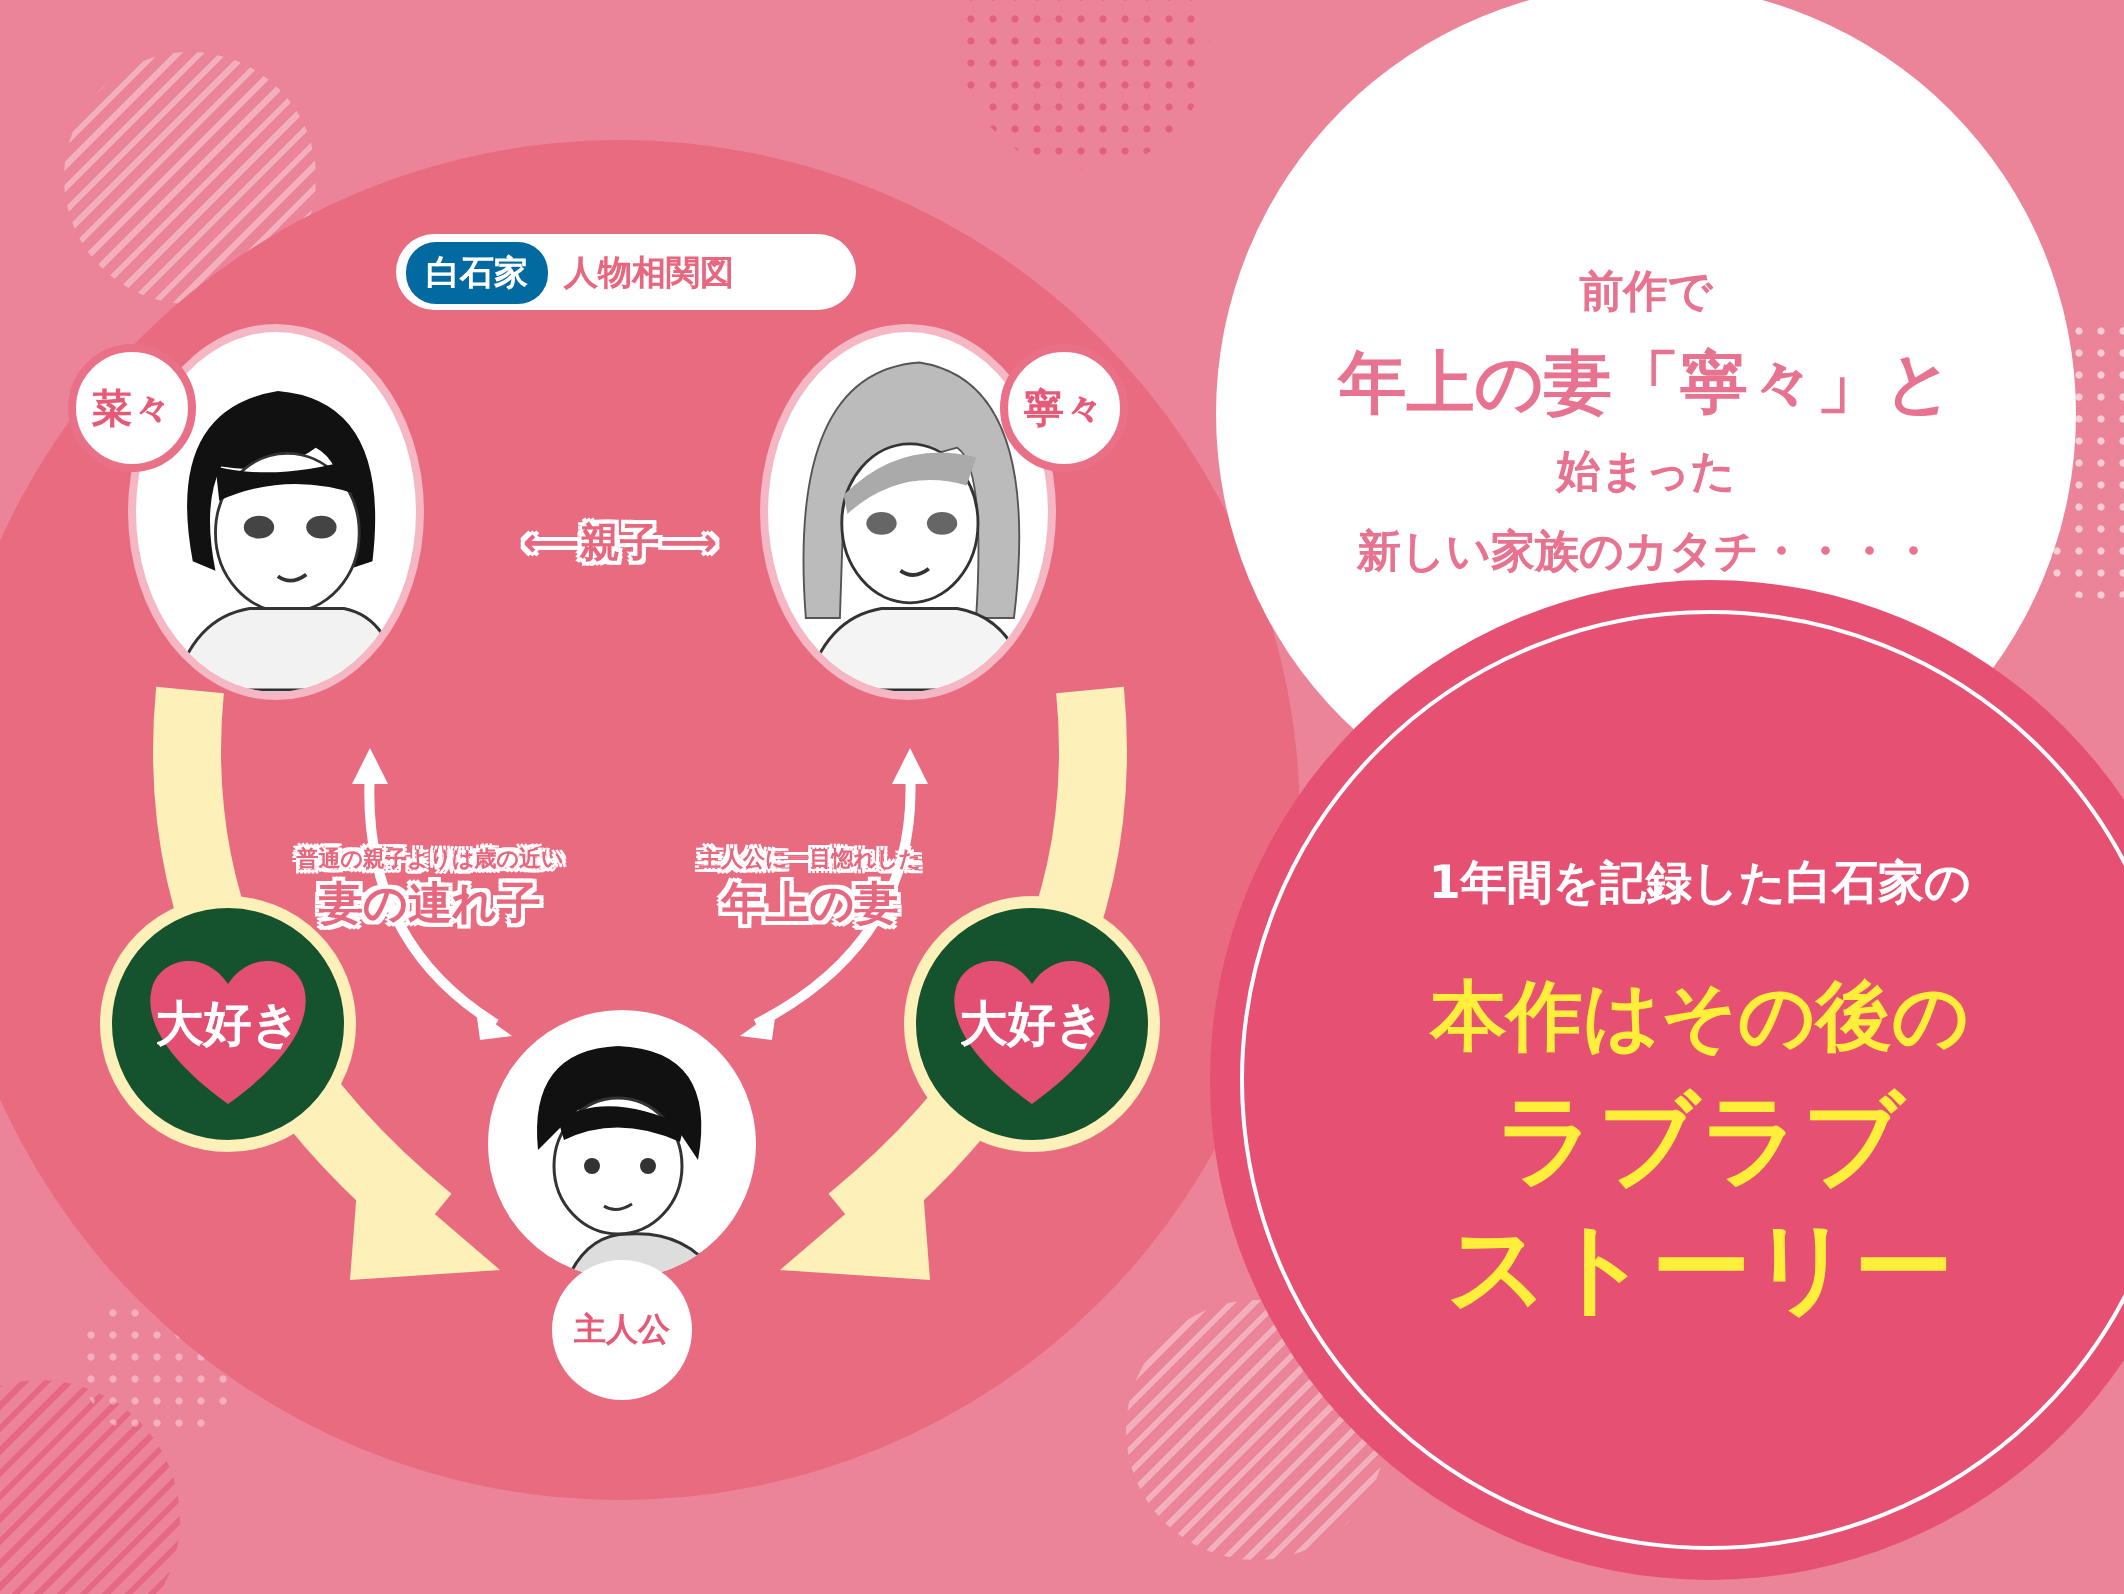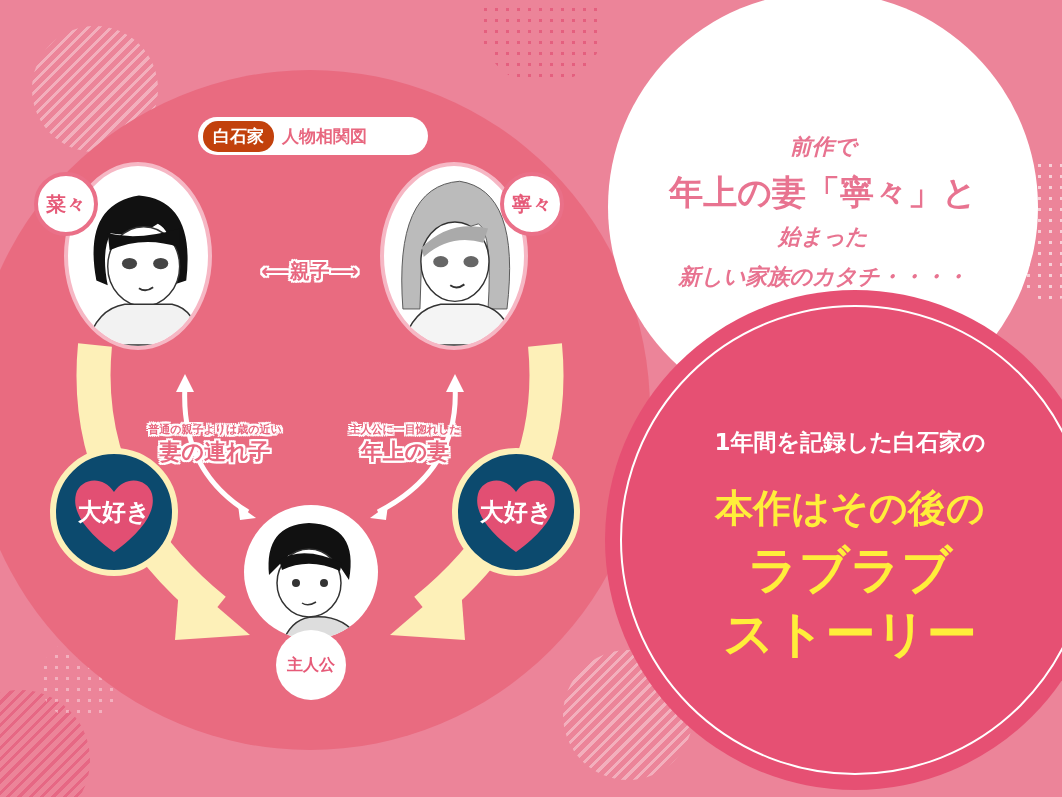--- a/index.html
+++ b/index.html
@@ -49,55 +49,55 @@
       display: flex; align-items: center; justify-content: center;
       font-size: 20px;
       font-family: Liberation Serif, serif;
     }
     .title-pill {
       left: 198px; top: 117px; width: 230px; height: 38px;
       background: #fff; border-radius: 19px;
       display: flex; align-items: center; padding-left: 5px;
     }
     .title-pill .family {
-      background: #c2410c; color: #fff; border-radius: 15px;
+      background: #0369a1; color: #fff; border-radius: 15px;
       padding: 4px 10px; font-size: 17px;
     }
     .title-pill .rel {
       color: #e8677f; font-size: 17px; margin-left: 8px;
     }
     .outline-text {
       color: #e8677f;
       text-shadow: -2px -2px 0 #fff, 2px -2px 0 #fff, -2px 2px 0 #fff, 2px 2px 0 #fff,
                    0 2px 0 #fff, 0 -2px 0 #fff, 2px 0 0 #fff, -2px 0 0 #fff;
       text-align: center;
     }
     .small-caption { font-size: 11px; }
     .big-caption { font-size: 22px; }
     .love-badge {
       width: 128px; height: 128px; border-radius: 50%;
-      background: #0c4a6e;
+      background: #14532d;
       border: 6px solid #fdf0b8;
       display: flex; align-items: center; justify-content: center;
     }
     .love-badge .heart {
       position: absolute; left: 16px; top: 20px;
       width: 84px; height: 80px;
     }
     .love-badge span {
       position: relative; color: #fff; font-size: 24px;
     }
     .white-circle {
       left: 608px; top: -8px; width: 430px; height: 430px;
       border-radius: 50%; background: #fff;
       display: flex; flex-direction: column; align-items: center; justify-content: center;
       padding-top: 10px;
       color: #e87390;
     }
-    .white-circle .l-small { font-size: 22px; line-height: 40px; font-style: italic; }
+    .white-circle .l-small { font-size: 22px; line-height: 40px; }
     .white-circle .l-big { font-size: 34px; line-height: 50px; }
     .pink-circle {
       left: 605px; top: 290px; width: 500px; height: 500px;
       border-radius: 50%; background: #e65073;
     }
     .pink-circle-ring {
       left: 620px; top: 305px; width: 470px; height: 470px;
       border-radius: 50%; border: 2px solid #fff;
     }
     .pink-text {

